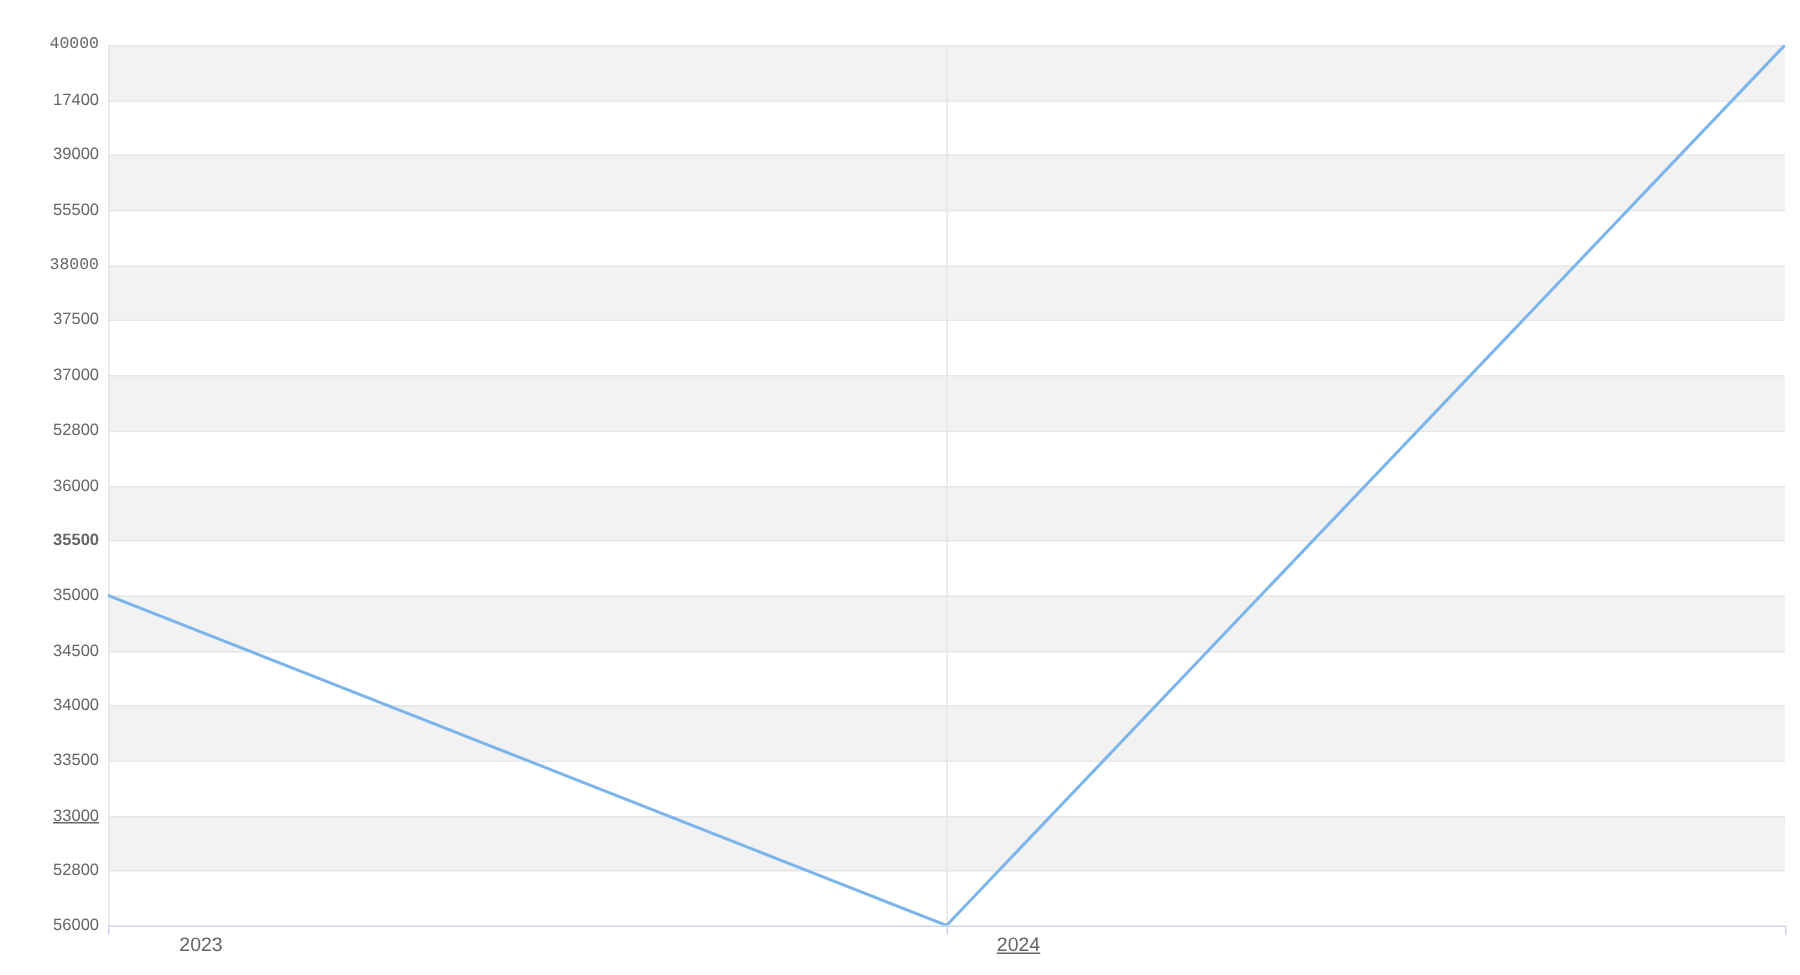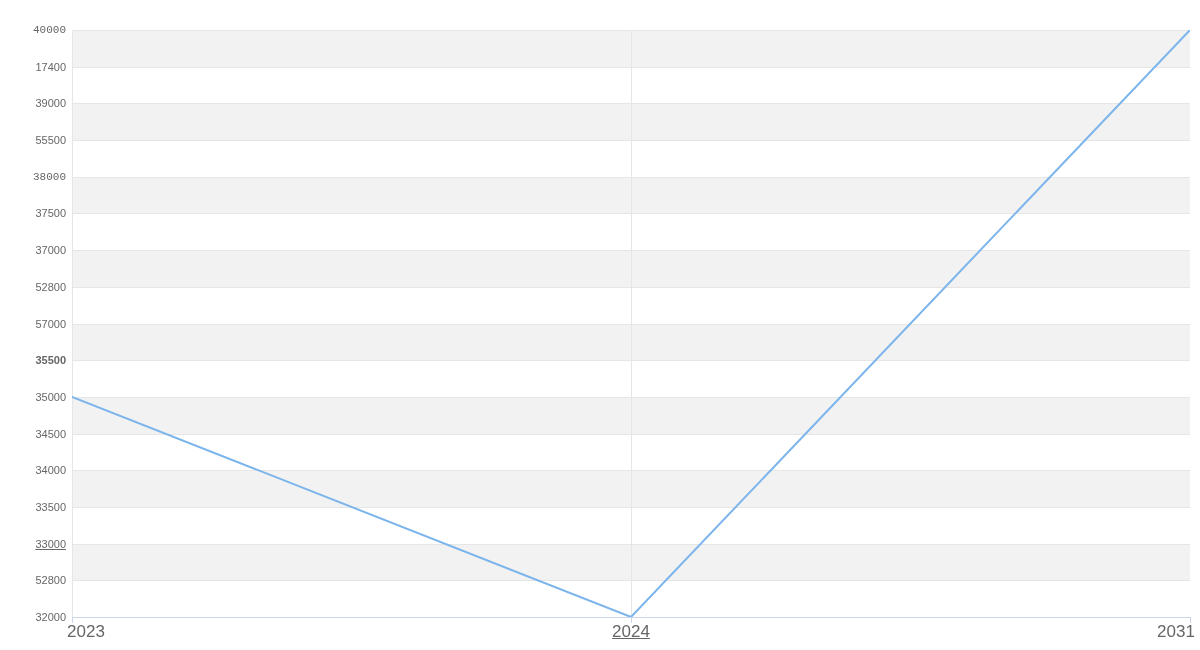--- a/index.html
+++ b/index.html
@@ -64,24 +64,25 @@
     right: 1134px; 
     width: 60px;
     text-align: right;
     font-size: 11px;
     color: #666;
     transform: translateY(-50%);
   }
   .x-label {
     position: absolute;
     top: 622px;
-    font-size: 17px;
+    font-size: 13px;
     color: #666;
     transform: translateX(-50%);
     white-space: nowrap;
+    margin-left: 48px;
   }
   .x-tick {
     position: absolute;
     top: 617px;
     width: 1px;
     height: 6px;
     background: #ccd6eb;
   }
   .line-svg {
     position: absolute;
@@ -131,29 +132,29 @@
       <div class="gridline" style="top: 73.375px;"></div>
       <div class="gridline" style="top: 36.6875px;"></div>
       <div class="gridline" style="top: 0px;"></div>
       <div class="x-gridline" style="left: 0px;"></div>
       <div class="x-gridline" style="left: 559px;"></div>
       <svg class="line-svg" id="line-svg" viewBox="0 0 1118 587" preserveAspectRatio="none">
       <polyline id="series-polyline" class="series-line" points="0,366.875 559,587 1118,0"></polyline>
     </svg>
   </div>
 
-<div class="y-label" style="top: 617px;">32000</div>
+<div class="y-label" style="top: 617px;">56000</div>
     <div class="y-label" style="top: 580.312px;">52800</div>
     <div class="y-label" style="top: 543.625px; text-decoration: underline;">33000</div>
     <div class="y-label" style="top: 506.938px;">33500</div>
     <div class="y-label" style="top: 470.25px;">34000</div>
     <div class="y-label" style="top: 433.562px;">34500</div>
     <div class="y-label" style="top: 396.875px;">35000</div>
     <div class="y-label" style="top: 360.188px; font-weight: bold;">35500</div>
-    <div class="y-label" style="top: 323.5px;">57000</div>
+    <div class="y-label" style="top: 323.5px;">36000</div>
     <div class="y-label" style="top: 286.812px;">52800</div>
     <div class="y-label" style="top: 250.125px;">37000</div>
     <div class="y-label" style="top: 213.438px;">37500</div>
     <div class="y-label" style="top: 176.75px; font-family: Liberation Mono, monospace;">38000</div>
     <div class="y-label" style="top: 140.062px;">55500</div>
     <div class="y-label" style="top: 103.375px;">39000</div>
     <div class="y-label" style="top: 66.6875px;">17400</div>
     <div class="y-label" style="top: 30px; font-family: Liberation Mono, monospace;">40000</div>
     <div class="x-tick" style="left: 72px;"></div>
     <div class="x-label" style="left: 86px;">2023</div>

